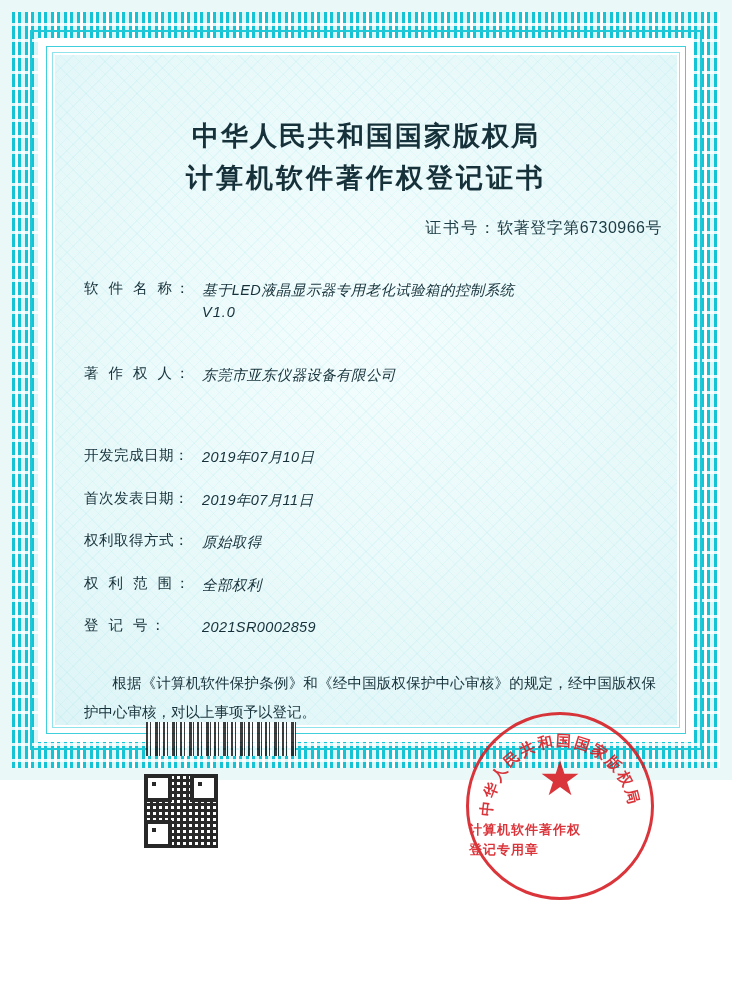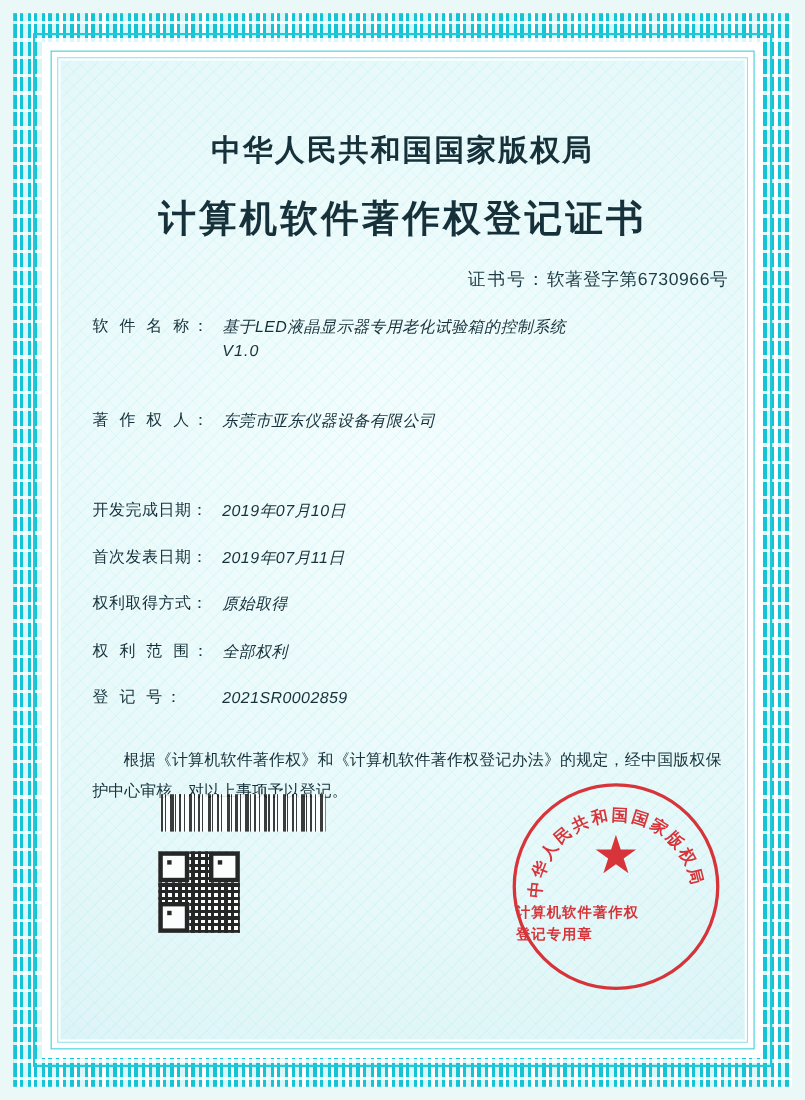--- a/index.html
+++ b/index.html
@@ -10,21 +10,21 @@
   body {
     width: 732px;
     height: 1000px;
     font-family: "Liberation Sans", sans-serif;
     overflow: hidden;
   }
 
   .certificate {
     position: relative;
     width: 732px;
-    height: 1000px;
+    height: 780px;
     background: #eaf8f8;
     box-sizing: border-box;
   }
 
   
   .border-outer {
     position: absolute;
     left: 12px;
     top: 12px;
     right: 12px;
@@ -102,38 +102,38 @@
     font-family: "DejaVu Serif", "Liberation Serif", serif;
     font-size: 27px;
     font-weight: bold;
     color: #16313a;
     letter-spacing: 2px;
     margin-top: 56px;
   }
   .title-sub {
     text-align: center;
     font-family: "DejaVu Serif", "Liberation Serif", serif;
-    font-size: 34px;
+    font-size: 27px;
     font-weight: bold;
     color: #16313a;
     letter-spacing: 3px;
-    margin-top: 22px;
+    margin-top: 6px;
   }
   .cert-no {
     text-align: right;
     font-size: 16px;
     color: #1d3b44;
     margin-top: 22px;
     padding-right: 8px;
     letter-spacing: 0.5px;
   }
   .cert-no .label { letter-spacing: 2px; }
 
   .fields {
-    margin-top: 22px;
+    margin-top: 40px;
     padding-left: 22px;
     padding-right: 10px;
   }
   .field-row {
     display: flex;
     align-items: flex-start;
     margin-bottom: 20px;
     font-size: 14.5px;
     color: #16313a;
   }
@@ -352,21 +352,21 @@
         <div class="field-value">全部权利</div>
       </div>
 
       <div class="field-row">
         <div class="field-label">登 记 号：</div>
         <div class="field-value">2021SR0002859</div>
       </div>
 
     </div>
 
-    <div class="paragraph"><span class="indent"></span><span>根据《计算机软件著作权》和《计算机软件著作权登记办法》的规定，经中国版权保护中心审核，对以上事项予以登记。</span></div>
+    <div class="paragraph"><span class="indent"></span><span>根据《计算机软件保护条例》和《经中国版权保护中心审核》的规定，经中国版权保护中心审核，对以上事项予以登记。</span></div>
 
     <div class="barcode"></div>
 
     <div class="qrcode">
       <div class="qr-eye tl"></div>
       <div class="qr-eye tr"></div>
       <div class="qr-eye bl"></div>
     </div>
 
     <div class="seal">

